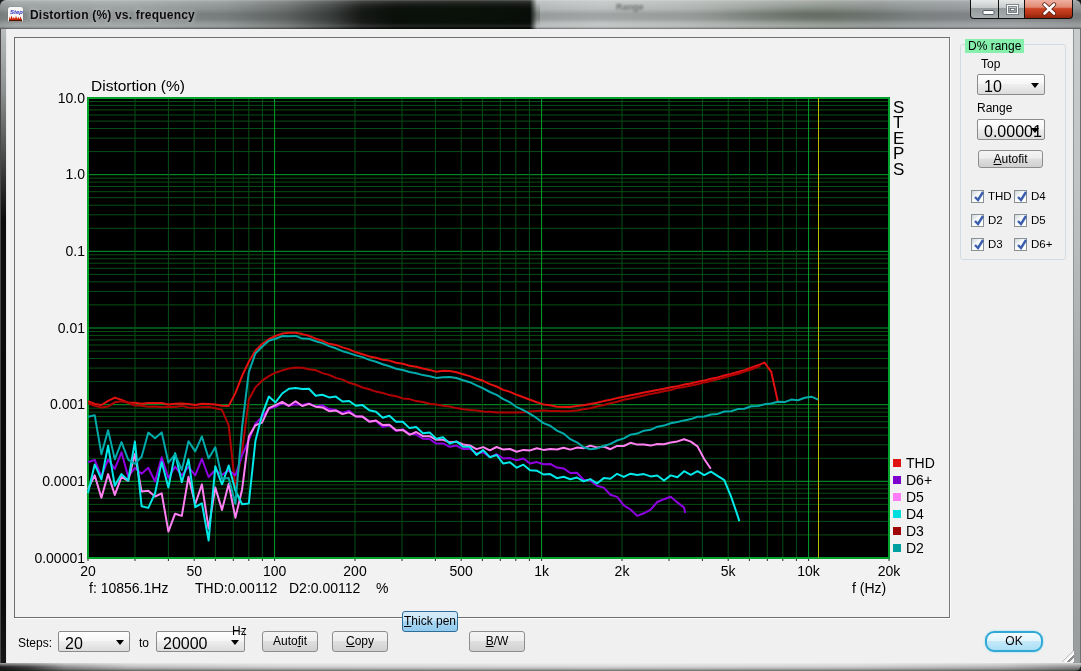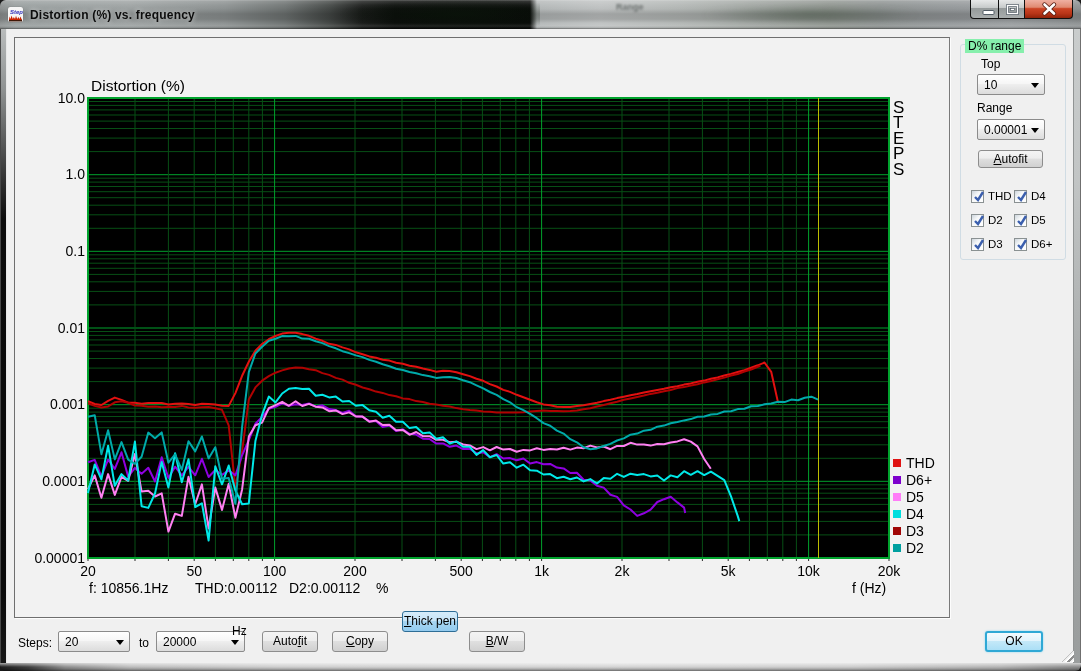--- a/index.html
+++ b/index.html
@@ -22,27 +22,27 @@
 #dlg{position:absolute;left:7px;top:29px;width:1066px;height:634px;background:#f0f0f0}
 #frameL{position:absolute;left:0;top:29px;width:7px;height:634px;background:linear-gradient(to bottom,#b9bcbc 0,#8f9292 60px,#333 150px,#0c0c0c 190px,#0a0a0a 560px,#161616 631px);border-left:1px solid #484848;box-shadow:inset -1px 0 0 #e8e8e8}
 #frameR{position:absolute;left:1073px;top:29px;width:8px;height:634px;background:linear-gradient(to bottom,#c9cccc 0,#c2c5c5 150px,#a8abab 350px,#9a9d9d 631px);border-right:1px solid #6f6f6f;box-shadow:inset 1px 0 0 #919494}
 #frameB{position:absolute;left:0;top:663px;width:1081px;height:8px;border-radius:0 0 6px 6px;background:linear-gradient(to bottom,rgba(255,255,255,.6),rgba(255,255,255,.3) 2px,rgba(255,255,255,0) 4px,rgba(0,0,0,.18) 6px,rgba(0,0,0,.5) 8px),linear-gradient(to right,#1e1e1e 0,#3f3f3f 28px,#8f8f8f 65px,#bdbdbd 130px,#cecece 280px,#d4d4d4 600px,#cccccc 850px,#b5b5b5 1000px,#8a8a8a 1081px)}
 #panel{position:absolute;left:14px;top:37px;width:936px;height:581px;background:#f2f2f2;border:1px solid #6f6f6f;border-right-color:#7a7a7a;box-shadow:1px 1px 0 #fdfdfd}
 #chart{position:absolute;left:0px;top:0px}
 .gb{position:absolute;left:960px;top:44px;width:106px;height:216px;border:1px solid #d0dce4;border-radius:3px}
 .gbl{position:absolute;left:965px;top:39px;background:#86efac;padding:0 3px;font-size:12px;color:#000}
 .lab{position:absolute;font-size:12px;color:#000}
 .combo{position:absolute;height:21px;border:1px solid #8b8b8b;border-radius:2px;background:linear-gradient(to bottom,#ffffff,#f6f6f6 45%,#eeeeee 50%,#dcdcdc);font-size:13px;color:#000}
-.combo span{position:absolute;left:6px;top:3px;font-size:12px}
+.combo span{position:absolute;left:6px;top:3px;font-size:16px}
 .combo:after{content:"";position:absolute;right:5px;top:8px;border-left:4.5px solid transparent;border-right:4.5px solid transparent;border-top:5px solid #000}
 .btn{position:absolute;height:21px;border:1px solid #8d8d8d;border-radius:3px;background:linear-gradient(to bottom,#f4f4f4,#ededed 45%,#dfdfdf 50%,#d0d0d0);font-size:12px;color:#000;text-align:center;line-height:19px;white-space:nowrap}
 .chk{position:absolute;width:13px;height:13px;border:1px solid #8a9192;background:linear-gradient(135deg,#cdd5dc,#f6f8f9 40%,#ffffff)}
 .chk svg{position:absolute;left:0px;top:-1px}
 .chklab{position:absolute;font-size:11.5px;color:#000}
-#ok{position:absolute;left:985px;top:631px;width:58px;height:21px;border:2px solid #2fa8d5;border-radius:3px;background:linear-gradient(to bottom,#f3fafe,#e2f4fc 45%,#c3e8f8 50%,#abdff6);font-size:12px;text-align:center;line-height:17px;box-shadow:0 0 2px #7fd4f2}
+#ok{position:absolute;left:985px;top:631px;width:58px;height:21px;border:2px solid #2fa8d5;border-radius:9px;background:linear-gradient(to bottom,#f3fafe,#e2f4fc 45%,#c3e8f8 50%,#abdff6);font-size:12px;text-align:center;line-height:17px;box-shadow:0 0 2px #7fd4f2}
 #thick{background:linear-gradient(to bottom,#d6ecfa,#c6e4f8 45%,#a8d6f2 50%,#92caee);border-color:#2e6d96}
 #grip{position:absolute;left:1062px;top:650px;width:12px;height:12px;background:repeating-linear-gradient(135deg,#f0f0f0 0,#f0f0f0 1.5px,#ffffff 1.5px,#ffffff 3px,#8f8f8f 3px,#8f8f8f 4.5px);clip-path:polygon(100% 0,100% 100%,0 100%)}
 u{text-decoration:underline}
 </style></head><body>
 <div id="dlg"></div>
 <div id="titlebar">
     <div id="tbdark"></div>
     <div id="tbgreen"></div>
     <div id="ghost">Range</div>
 <div id="icon"><svg width="15" height="15">

